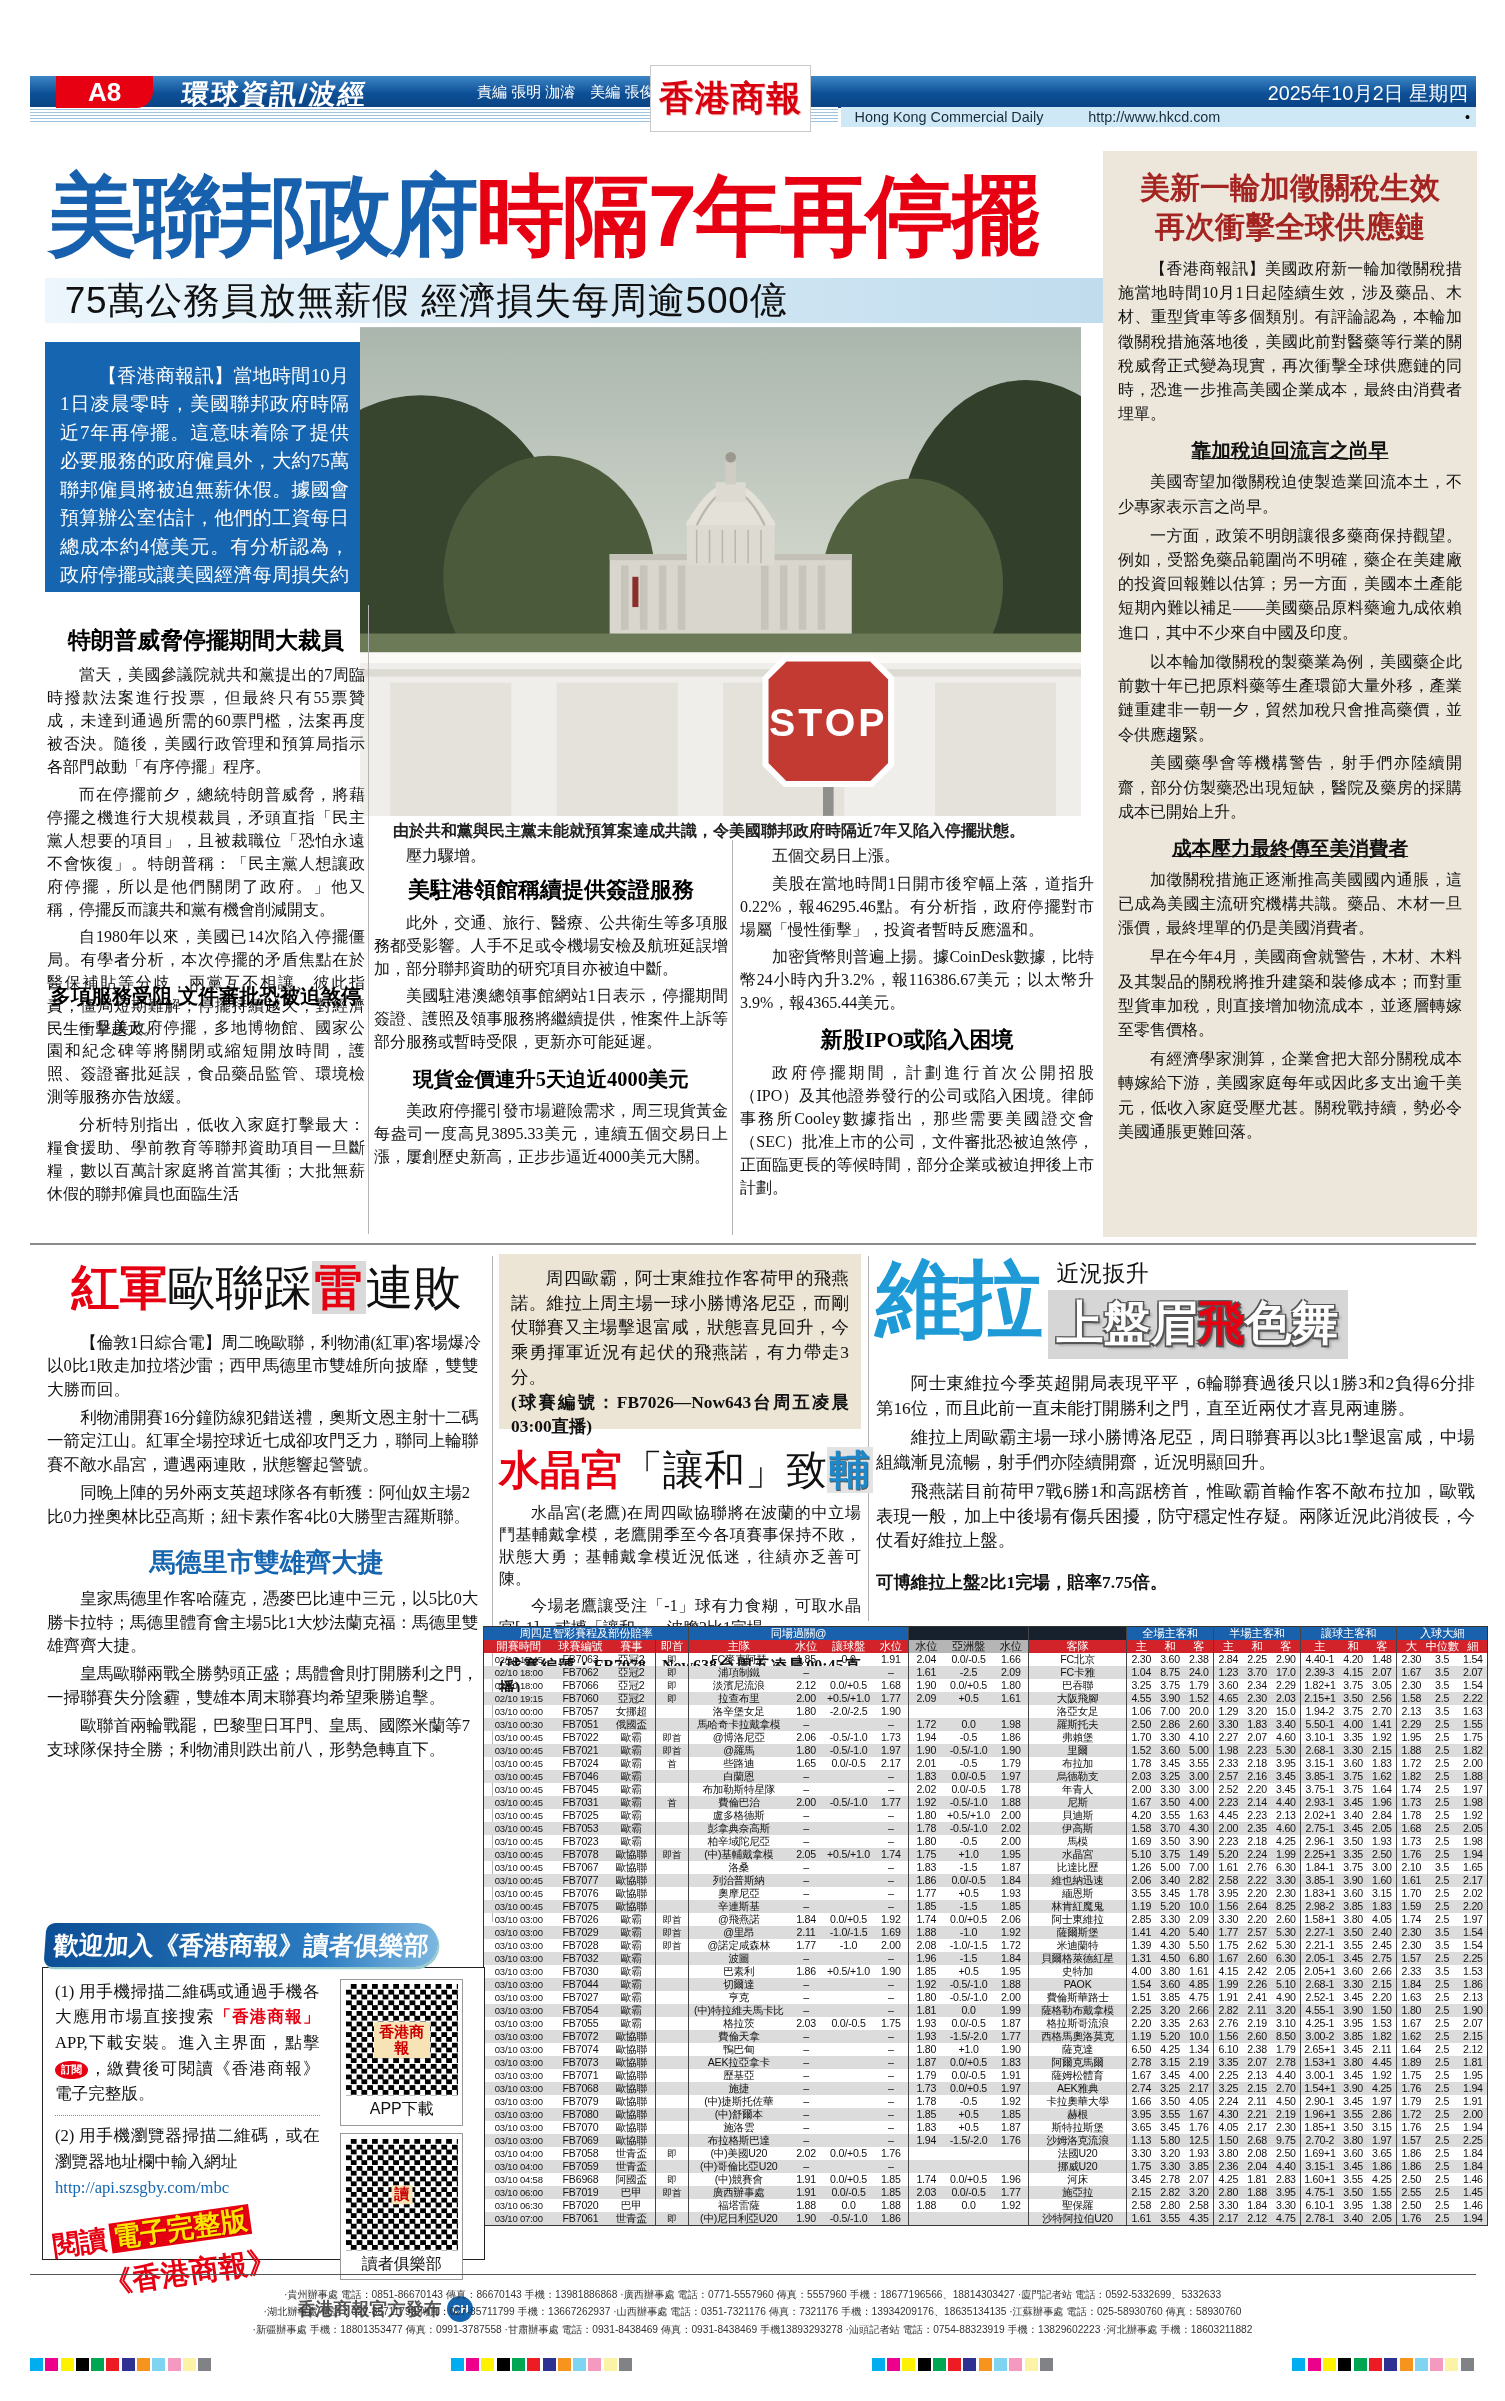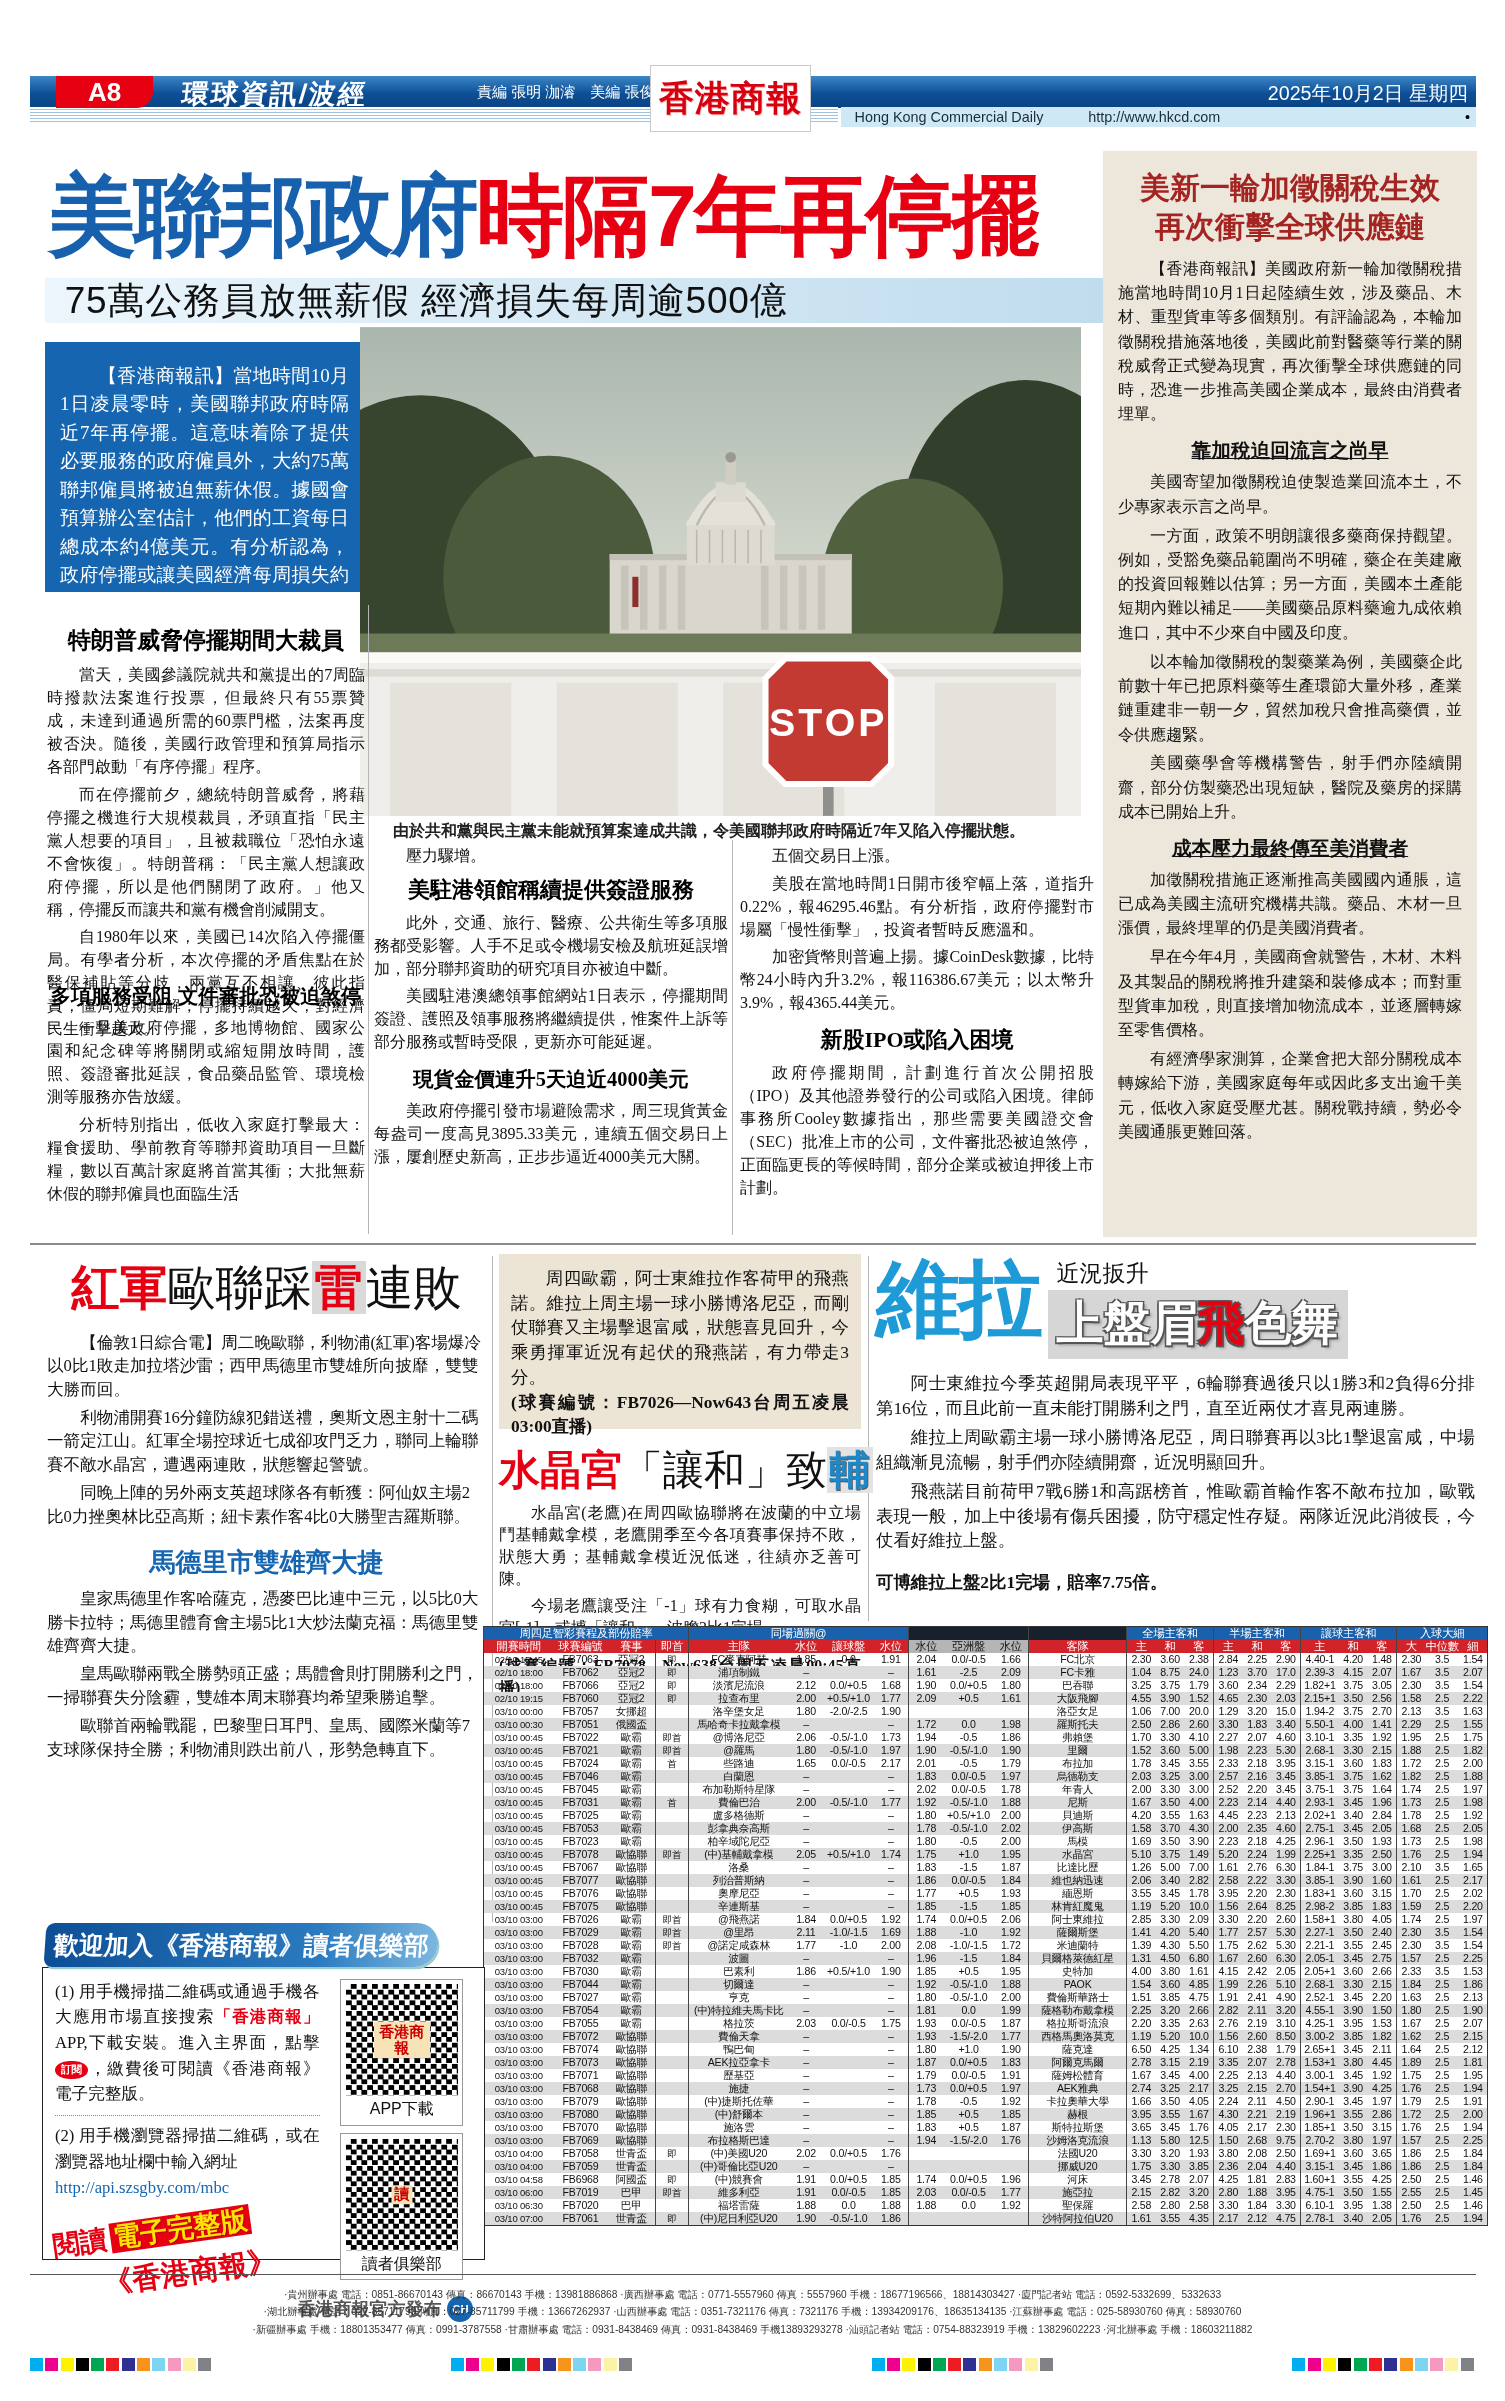--- a/index.html
+++ b/index.html
@@ -1483,21 +1483,21 @@
             <td class="">4.25</td>
             <td class="bl">2.50</td>
             <td class="">2.5</td>
             <td class="">1.46</td>
           </tr>
           <tr class="zeb">
             <td class="tsm">03/10 06:00</td>
             <td class="">FB7019</td>
             <td class="">巴甲</td>
             <td class="bl tsm">即首</td>
-            <td class="bl hname">維多利亞</td>
+            <td class="bl hname">廣西辦事處</td>
             <td class="">1.91</td>
             <td class="">0.0/-0.5</td>
             <td class="">1.85</td>
             <td class="bl">2.03</td>
             <td class="">0.0/-0.5</td>
             <td class="">1.77</td>
             <td class="bl aname">施亞拉</td>
             <td class="bl">2.15</td>
             <td class="">2.82</td>
             <td class="">3.20</td>

